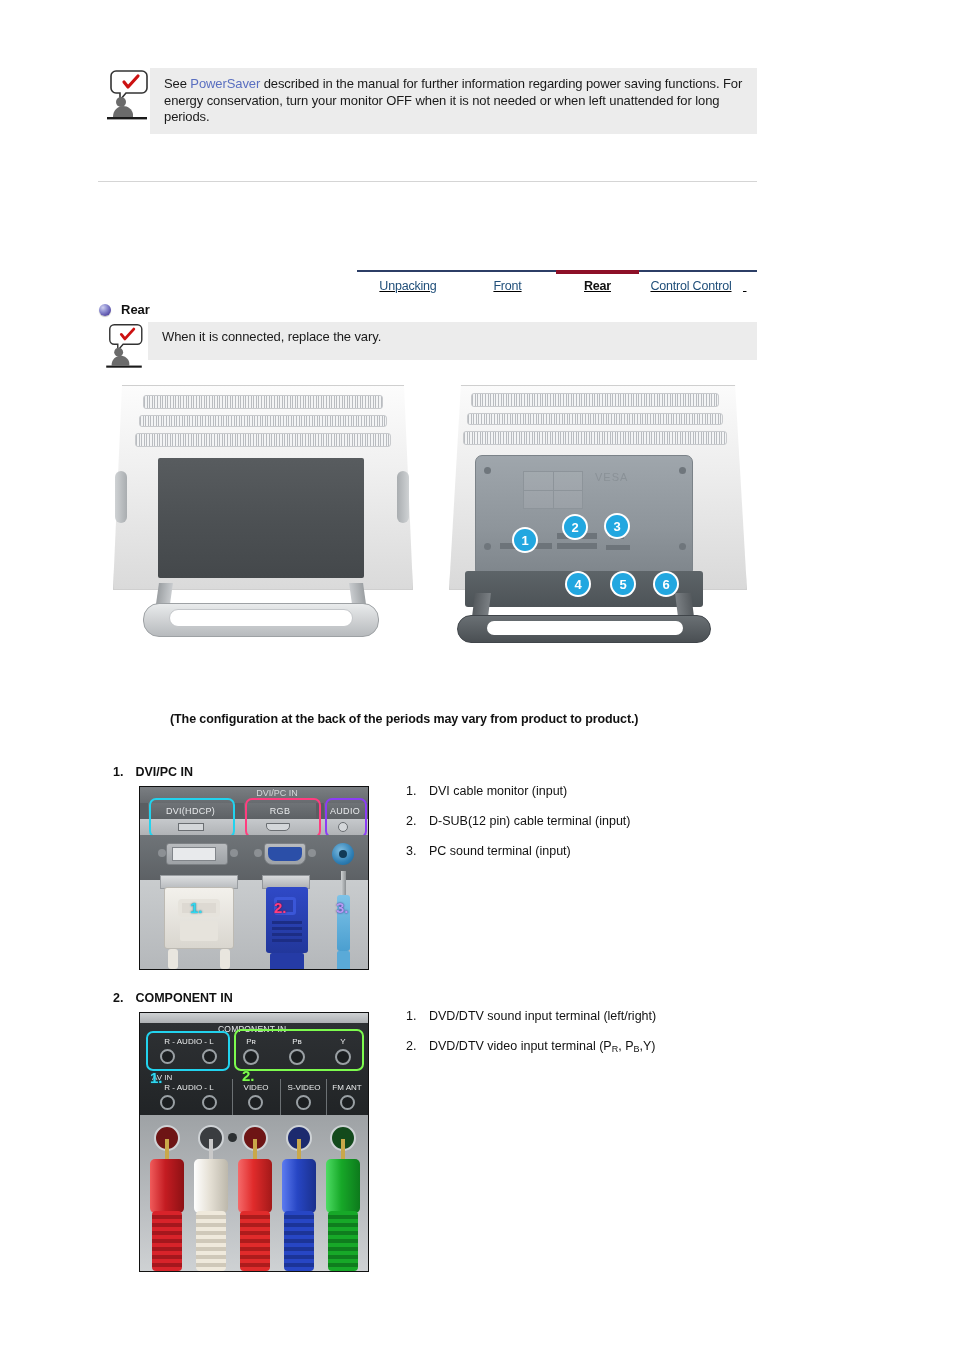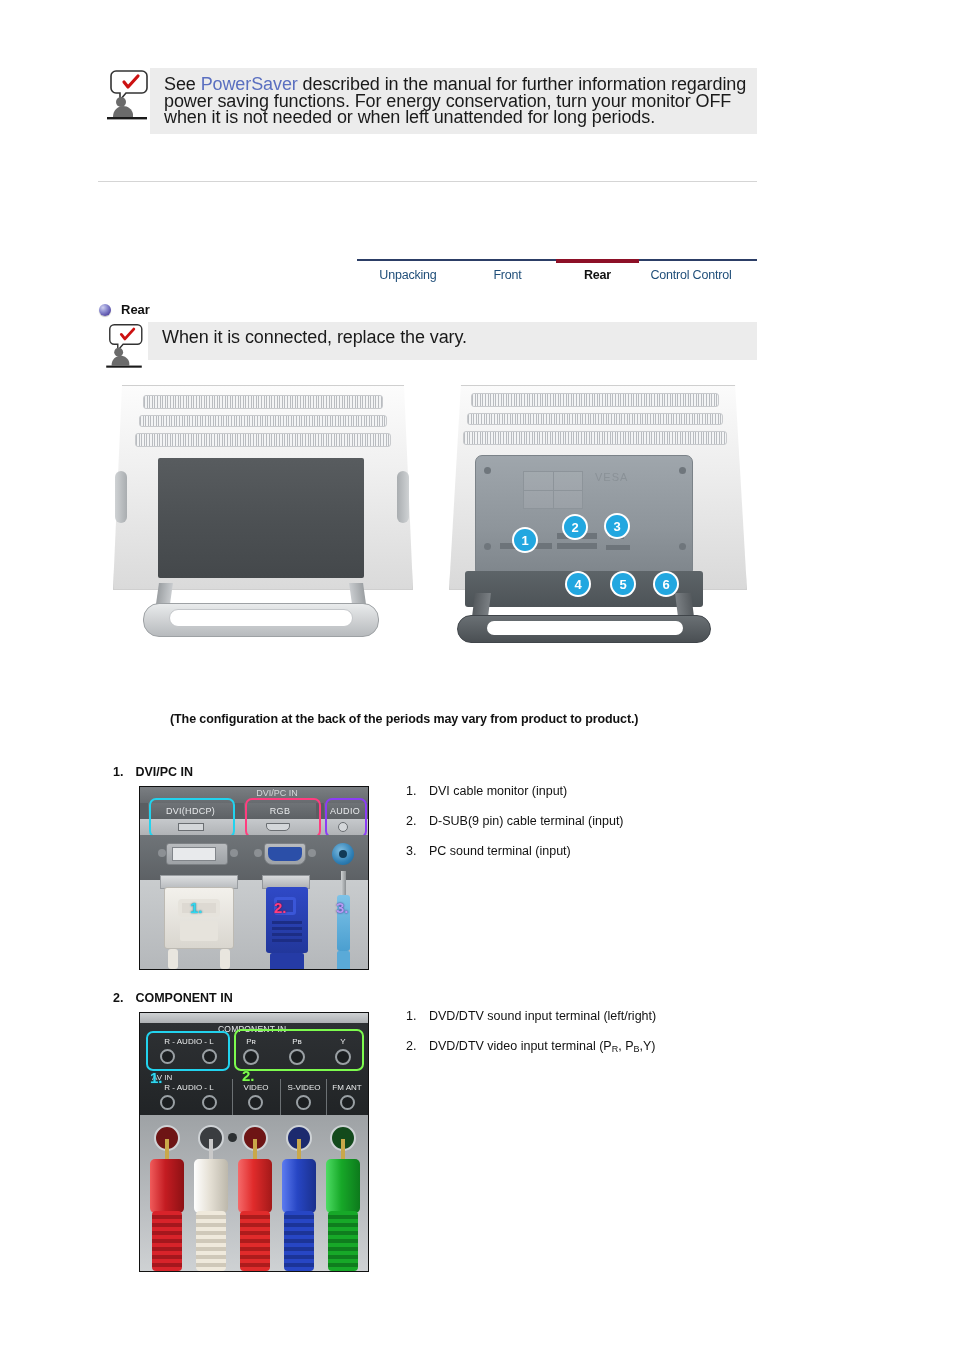--- a/index.html
+++ b/index.html
@@ -21,21 +21,21 @@
     align-items: flex-start;
   }
   .notice-icon {
     width: 46px;
     flex: 0 0 46px;
     position: relative;
     height: 52px;
   }
   .notice-body {
     background: #ececec;
-    font-size: 18px;
+    font-size: 13px;
     line-height: 16.5px;
     color: #1a1a1a;
     padding: 8px 10px 8px 14px;
     letter-spacing: -0.1px;
   }
   .notice-body .hl { color: #5a6fc0; }
 
   
   .person-icon { display:block; }
 
@@ -208,21 +208,21 @@
       <rect x="3" y="49" width="40" height="2.4" fill="#1a1a1a"></rect>
     </svg>
   </div>
   <div class="notice-body" style="width:607px; min-height:56px;">
     <span>See </span><span class="hl">PowerSaver</span><span> described in the manual for further information regarding power saving functions. For energy conservation, turn your monitor OFF when it is not needed or when left unattended for long periods.</span>
   </div>
 </div>
 
 <div class="hrule" style="left:98px; top:181px; width:659px;"></div>
 
-<div class="tabbar" style="left:357px; top:259px;">
+<div class="tabbar" style="left:357px; top:270px;text-decoration:underline;">
   <div class="tab" style="width:102px;">Unpacking</div>
   <div class="tab" style="width:97px;">Front</div>
   <div class="tab active" style="width:83px;">Rear</div>
   <div class="tab" style="width:104px;">Control Control</div>
   <div class="tab-tail">&nbsp;</div>
 </div>
 
 <div class="sect-head" style="left:99px; top:302px;">
   <span class="bullet-sphere"></span>
   <span class="sect-title">Rear</span>
@@ -398,21 +398,21 @@
   <div class="num-tag" style="left:196px; top:112px; color:#b79bf5; text-shadow:0 0 2px #2d1466;">3.</div>
 </div>
 
 <div class="desc-list" style="left:406px; top:783px; width:340px;">
   <div class="row">
     <span class="num">1.</span>
     <span>DVI cable monitor (input)</span>
   </div>
   <div class="row">
     <span class="num">2.</span>
-    <span>D-SUB(9 pin) cable terminal (input)</span>
+    <span>D-SUB(12 pin) cable terminal (input)</span>
   </div>
   <div class="row">
     <span class="num">3.</span>
     <span>PC sound terminal (input)</span>
   </div>
 </div>
 
 <div class="sec-label" style="left:113px; top:991px;">
   <span>2.</span>
   <span>COMPONENT IN</span>

